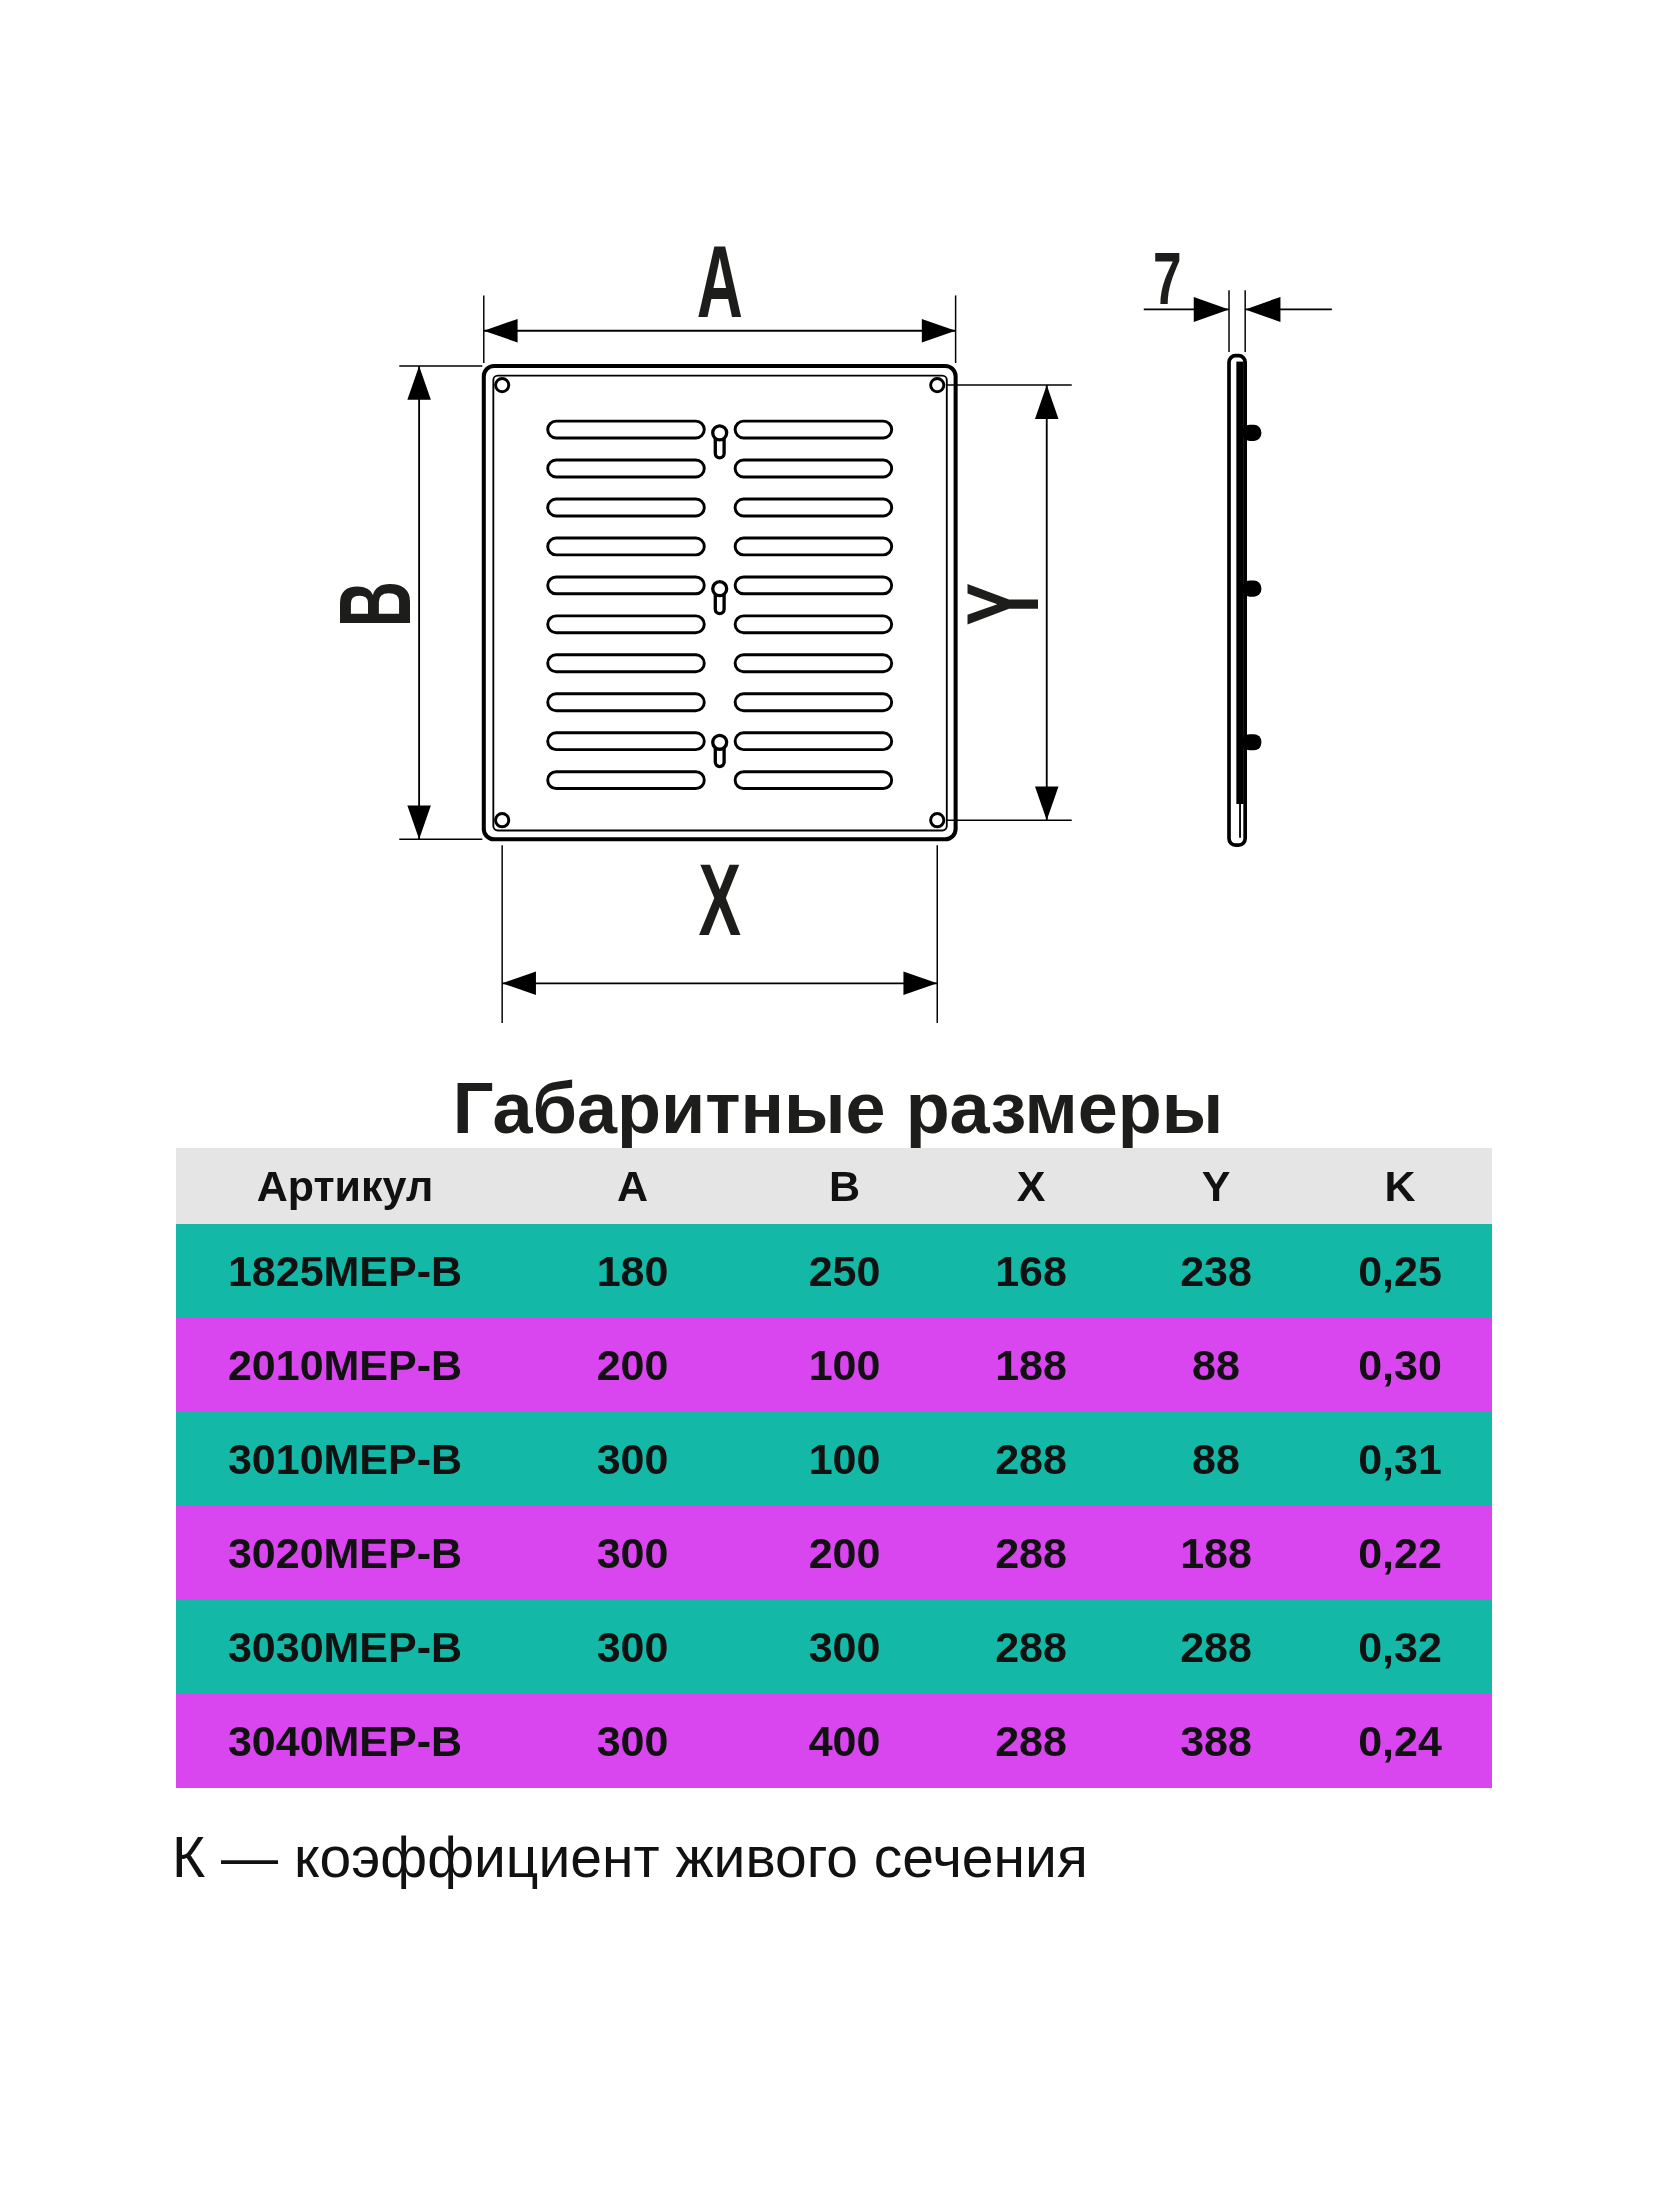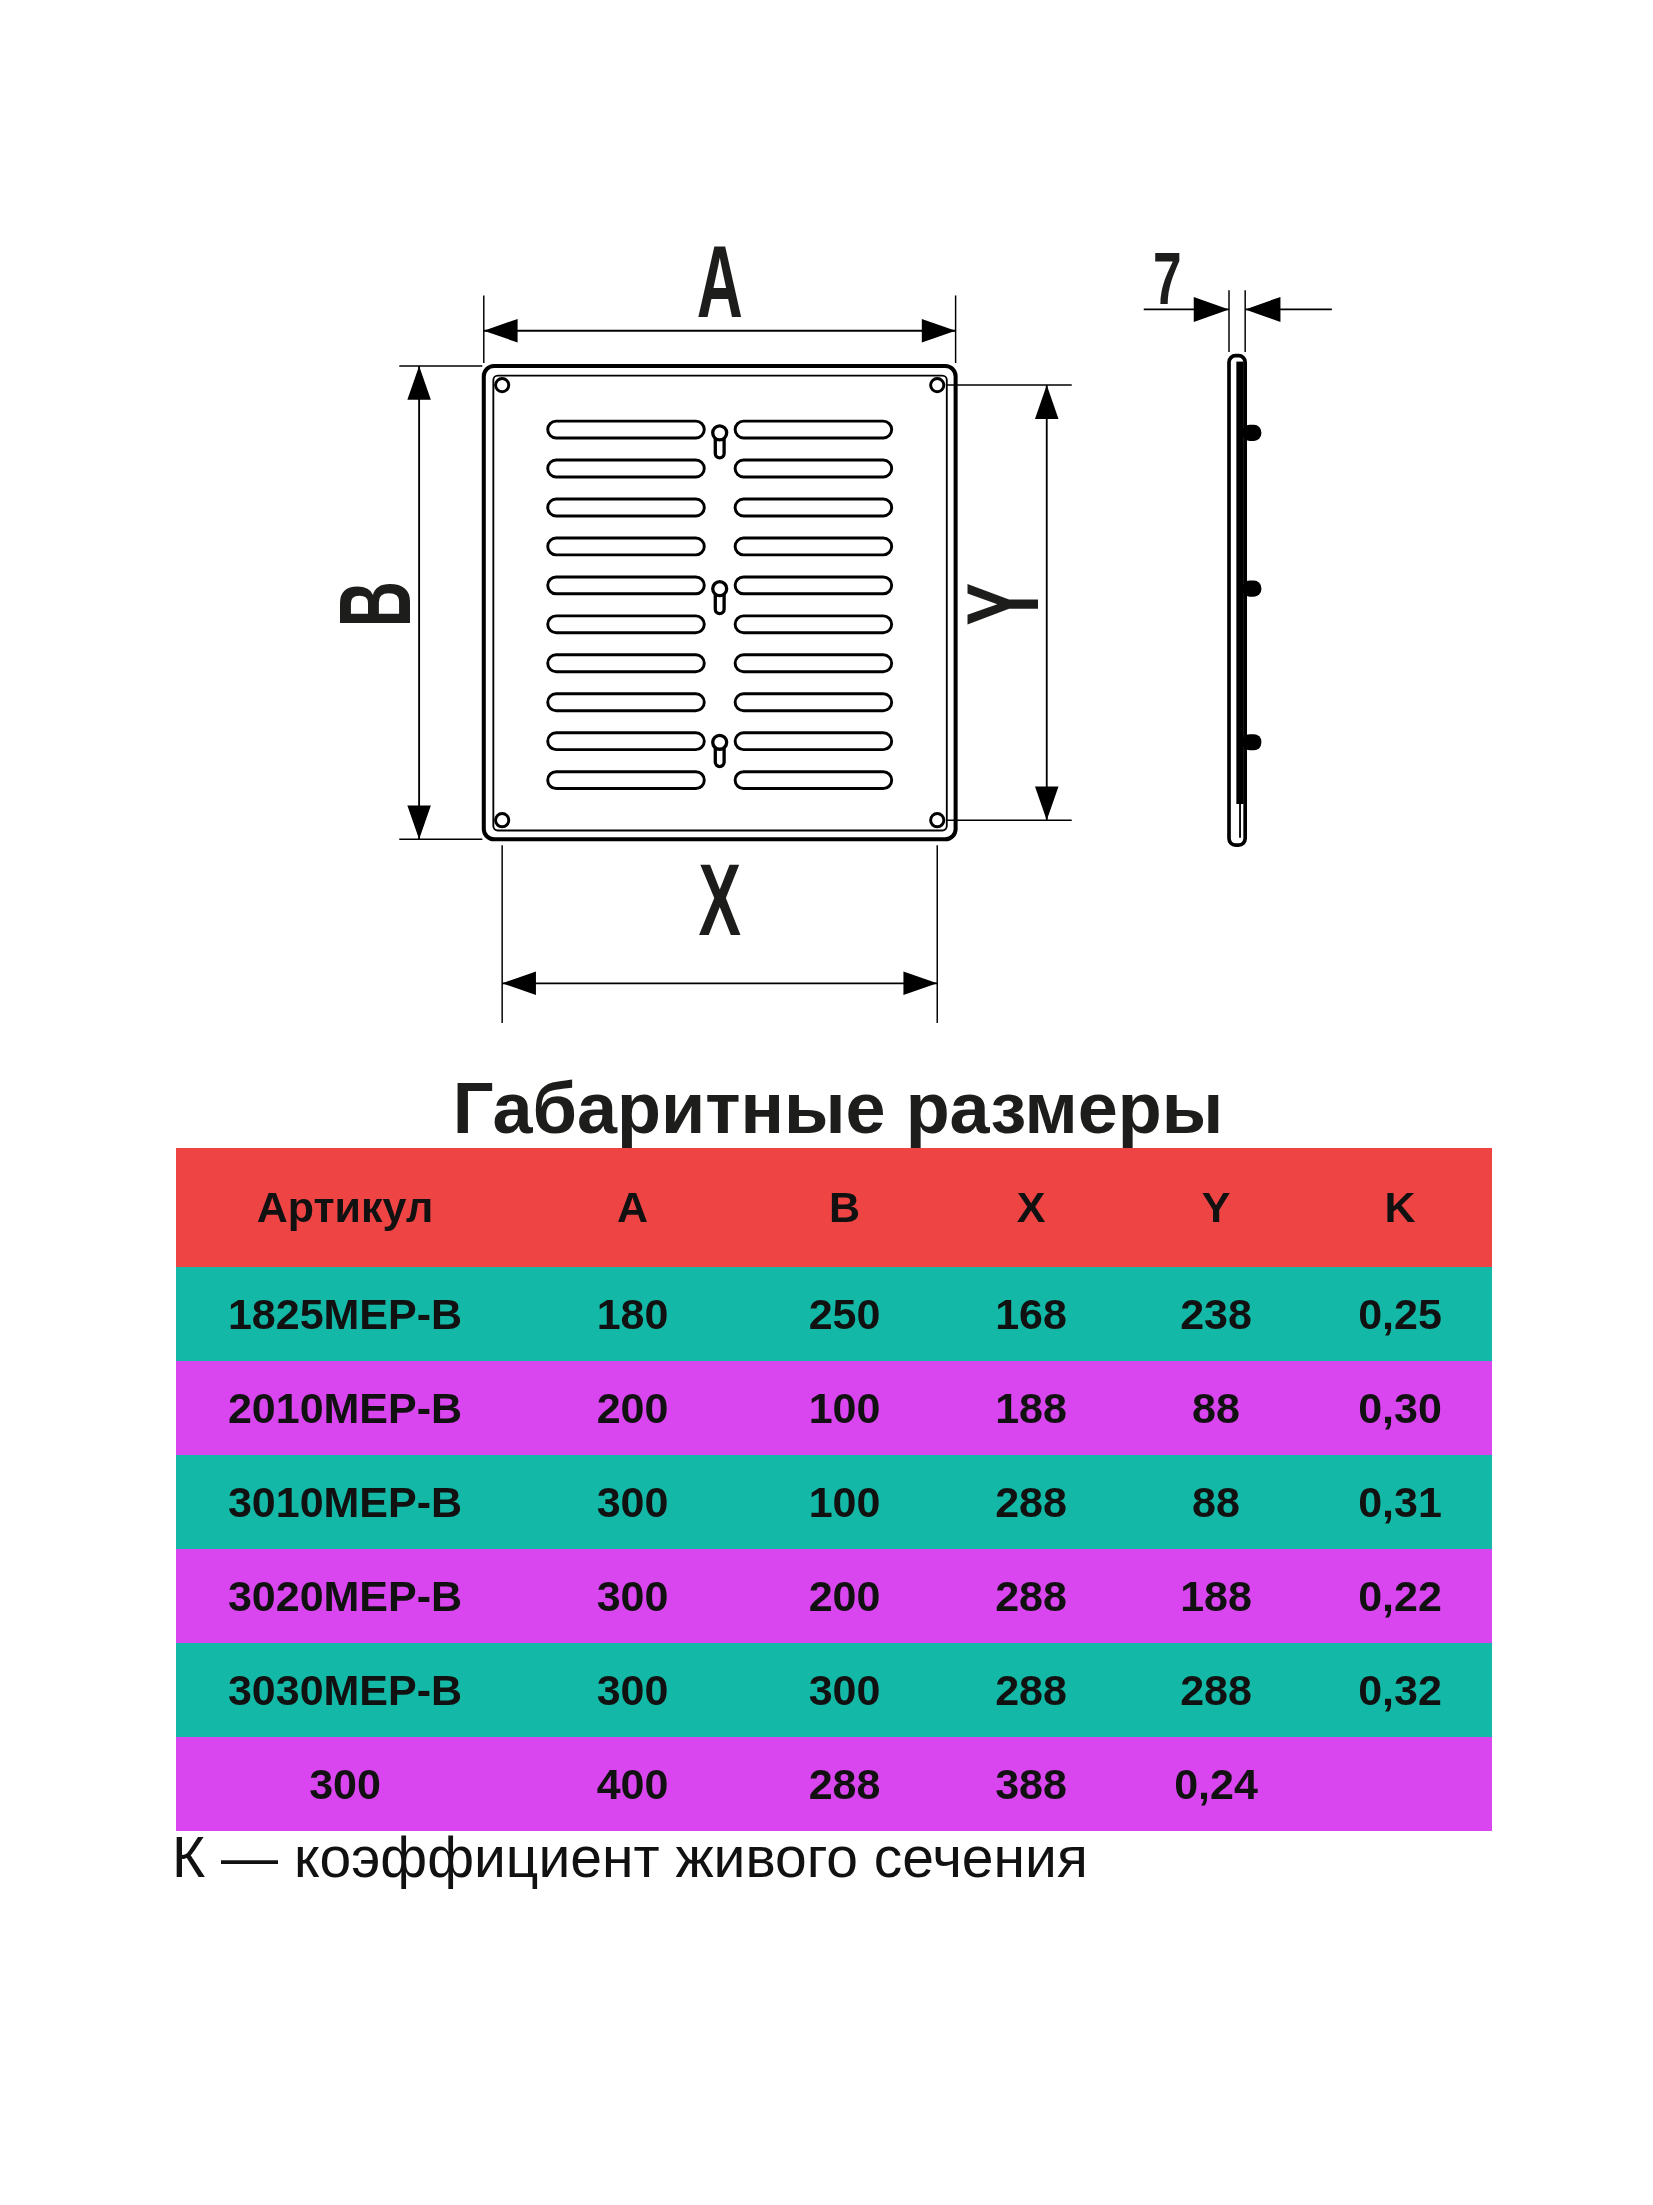--- a/index.html
+++ b/index.html
@@ -18,21 +18,21 @@
   }
   .dim-table{
     position:absolute;left:176px;top:1148px;width:1316px;
     font-size:43px;font-weight:bold;color:#111111;
   }
   .t-row{
     display:grid;
     grid-template-columns:338px 237px 187px 186px 184px 184px;
     align-items:center;height:94px;background:#14b8a6;
   }
-  .t-row.header{height:119px;background:#ef4444;}
+  .t-row.header{height:76px;background:#e5e5e5;}
   .t-row.alt{background:#d946ef;}
   .t-cell{text-align:center;white-space:nowrap;}
   .footnote{
     position:absolute;left:172px;top:1824px;
     font-size:57px;font-weight:400;color:#111111;white-space:nowrap;
   }
 </style>
 </head>
 <body>
 
@@ -193,20 +193,21 @@
     <div class="t-row">
       <div class="t-cell">3030МЕР-В</div>
       <div class="t-cell">300</div>
       <div class="t-cell">300</div>
       <div class="t-cell">288</div>
       <div class="t-cell">288</div>
       <div class="t-cell">0,32</div>
     </div>
 
     <div class="t-row alt">
+      <div class="t-cell">3040МЕР-В</div>
       <div class="t-cell">300</div>
       <div class="t-cell">400</div>
       <div class="t-cell">288</div>
       <div class="t-cell">388</div>
       <div class="t-cell">0,24</div>
     </div>
   </div>
 
   <div class="footnote">К — коэффициент живого сечения</div>
 

